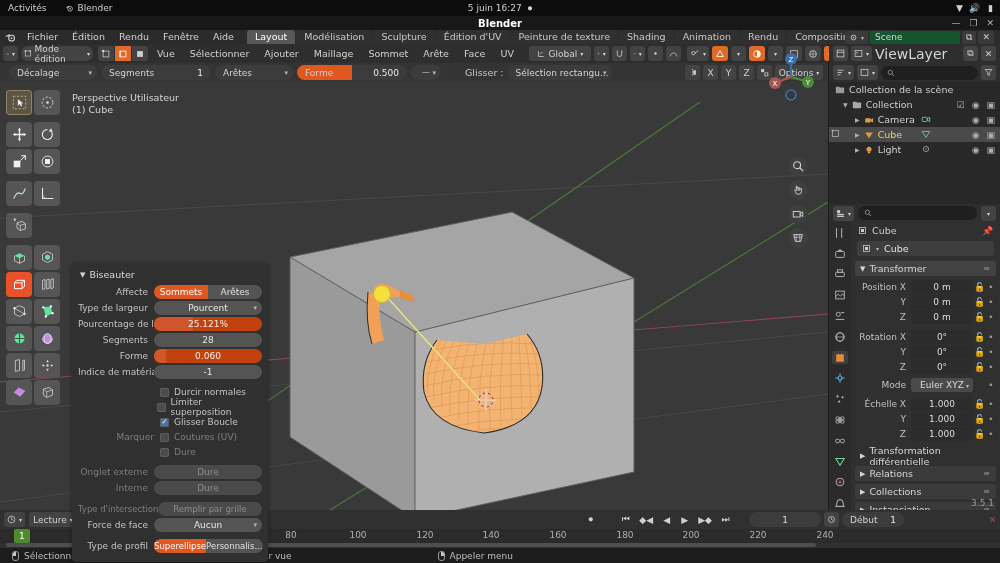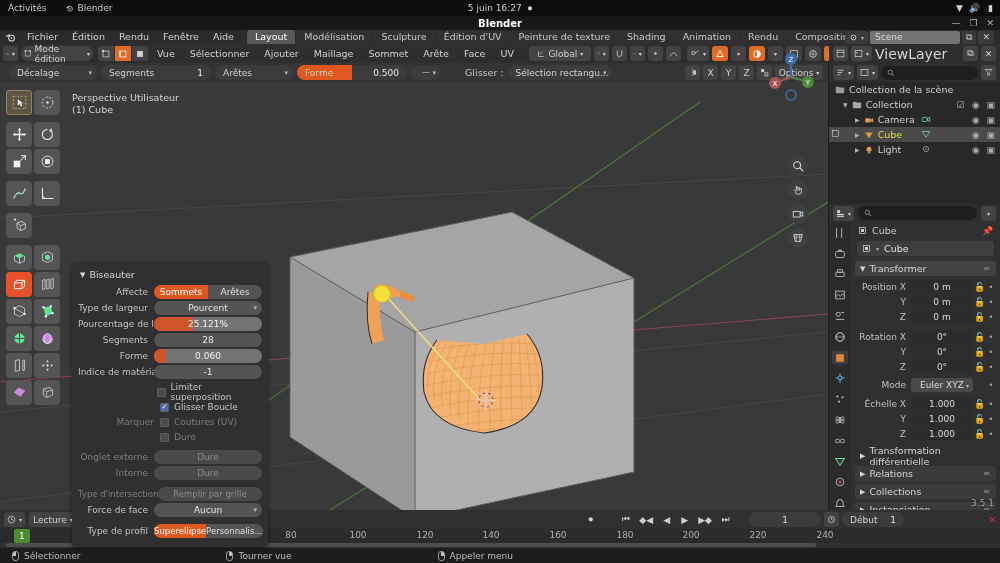--- a/index.html
+++ b/index.html
@@ -29,21 +29,21 @@
   .topbar{position:absolute;left:0;top:30px;width:1000px;height:14px;background:#2b2b2b;
     display:flex;align-items:center;gap:0;font-size:9.5px;}
   .blogo{width:20px;display:flex;justify-content:center;align-items:center;color:#d6d6d6;font-size:10px;}
   .mnu{padding:0 7px;height:14px;line-height:14px;color:#d2d2d2;white-space:nowrap;}
   .wstabs{display:flex;align-items:flex-end;height:14px;margin-left:6px;overflow:hidden;}
   .wstab{padding:0 8px;height:14px;line-height:14px;background:#303030;color:#c8c8c8;margin-right:1px;
     border-radius:3px 3px 0 0;white-space:nowrap;}
   .wstab.on{background:#585858;color:#fff;}
   .scene-box{position:absolute;right:6px;top:30px;height:14px;display:flex;align-items:center;gap:2px;}
   .sbtn{background:#3a3a3a;height:13px;border-radius:2px;display:flex;align-items:center;padding:0 4px;gap:3px;color:#d0d0d0;font-size:9px;}
-  .sfield{background:#737373;height:13px;border-radius:2px;display:flex;align-items:center;padding:0 5px;color:#d6d6d6;font-size:9px;min-width:90px;}
+  .sfield{background:#14532d;height:13px;border-radius:2px;display:flex;align-items:center;padding:0 5px;color:#d6d6d6;font-size:9px;min-width:90px;}
 
   
   .viewport{position:absolute;left:0;top:44px;width:828px;height:466px;background:#393939;}
   .vp-header{position:absolute;left:0;top:0;width:828px;height:19px;background:#2e2e2e;display:flex;align-items:center;gap:3px;padding-left:3px;}
   .vp-header2{position:absolute;left:0;top:19px;width:828px;height:19px;background:#343434;display:flex;align-items:center;gap:4px;padding-left:3px;}
   .hbtn{background:#434343;height:15px;min-width:15px;border-radius:3px;display:flex;align-items:center;justify-content:center;padding:0 3px;color:#d0d0d0;font-size:9px;gap:3px;}
   .hbtn.on{background:#e06a28;color:#fff;}
   .hmenu{padding:0 6px;color:#d2d2d2;font-size:9.5px;height:19px;line-height:19px;white-space:nowrap;}
   .pill{background:#555;height:15px;border-radius:8px;display:flex;align-items:center;padding:0 8px;color:#dedede;font-size:9px;gap:4px;position:relative;justify-content:center;}
   .pill.dark{background:#3c3c3c;}
@@ -70,21 +70,21 @@
   
   .redo{position:absolute;left:72px;top:219px;width:196px;background:#303030;border-radius:4px;padding:4px 6px 7px 6px;z-index:8;
         box-shadow:0 1px 4px rgba(0,0,0,.45);}
   .redo-title{font-size:9.5px;color:#d8d8d8;padding:2px 0 5px 2px;display:flex;align-items:center;gap:4px;}
   .row{display:flex;align-items:center;height:14px;margin-bottom:2px;}
   .rlab{width:76px;text-align:right;padding-right:6px;font-size:9px;color:#c3c3c3;white-space:nowrap;overflow:hidden;}
   .rlab.dim{color:#7d7d7d;}
   .rctl{flex:1;height:14px;position:relative;}
   .fld{position:absolute;inset:0;background:#545454;border-radius:7px;display:flex;align-items:center;justify-content:center;font-size:9px;color:#e6e6e6;}
   .fld.dis{background:#4a4a4a;color:#8c8c8c;}
-  .slider{position:absolute;inset:0;background:#737373;border-radius:7px;overflow:hidden;}
+  .slider{position:absolute;inset:0;background:#c2410c;border-radius:7px;overflow:hidden;}
   .slider .fill{position:absolute;left:0;top:0;bottom:0;background:#d1552a;}
   .slider .txt{position:absolute;inset:0;display:flex;align-items:center;justify-content:center;font-size:9px;color:#f0f0f0;}
   .seg{position:absolute;inset:0;display:flex;gap:0;}
   .seg > div{flex:1;display:flex;align-items:center;justify-content:center;font-size:9px;background:#545454;color:#e0e0e0;}
   .seg > div:first-child{border-radius:7px 0 0 7px;}
   .seg > div:last-child{border-radius:0 7px 7px 0;}
   .seg > div.on{background:#e0571f;color:#fff;}
   .cbrow{display:flex;align-items:center;height:14px;margin-bottom:1px;}
   .cbrow .sp{width:82px;text-align:right;padding-right:6px;font-size:9px;color:#7d7d7d;}
   .cb{width:9px;height:9px;border-radius:2px;background:#4c4c4c;box-shadow:inset 0 0 0 1px #5e5e5e;margin-right:5px;display:flex;align-items:center;justify-content:center;font-size:7px;color:#fff;}
@@ -728,20 +728,25 @@
             <span>-1</span>
           </div>
         </div>
       </div>
 
       <div style="height:4px;"></div>
 
       <div class="cbrow">
         <div class="sp"></div>
         <div class="cb"></div>
+        <div class="cbl">Durcir normales</div>
+      </div>
+      <div class="cbrow">
+        <div class="sp"></div>
+        <div class="cb"></div>
         <div class="cbl">Limiter superposition</div>
       </div>
       <div class="cbrow">
         <div class="sp"></div>
         <div class="cb on">✓</div>
         <div class="cbl">Glisser Boucle</div>
       </div>
       <div class="cbrow">
         <div class="sp">Marquer</div>
         <div class="cb"></div>

